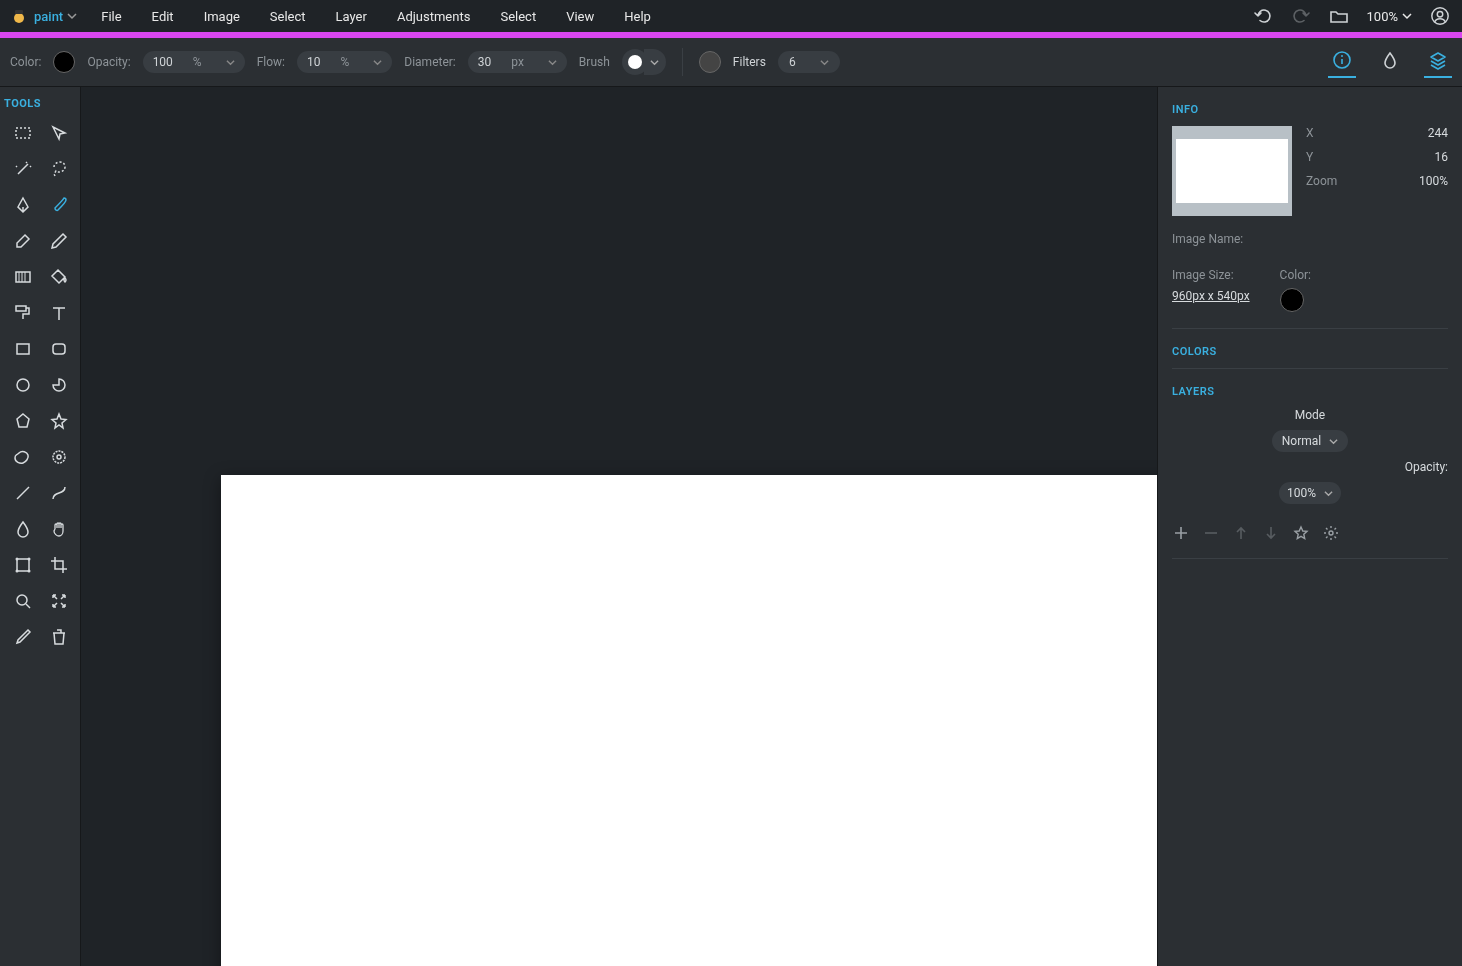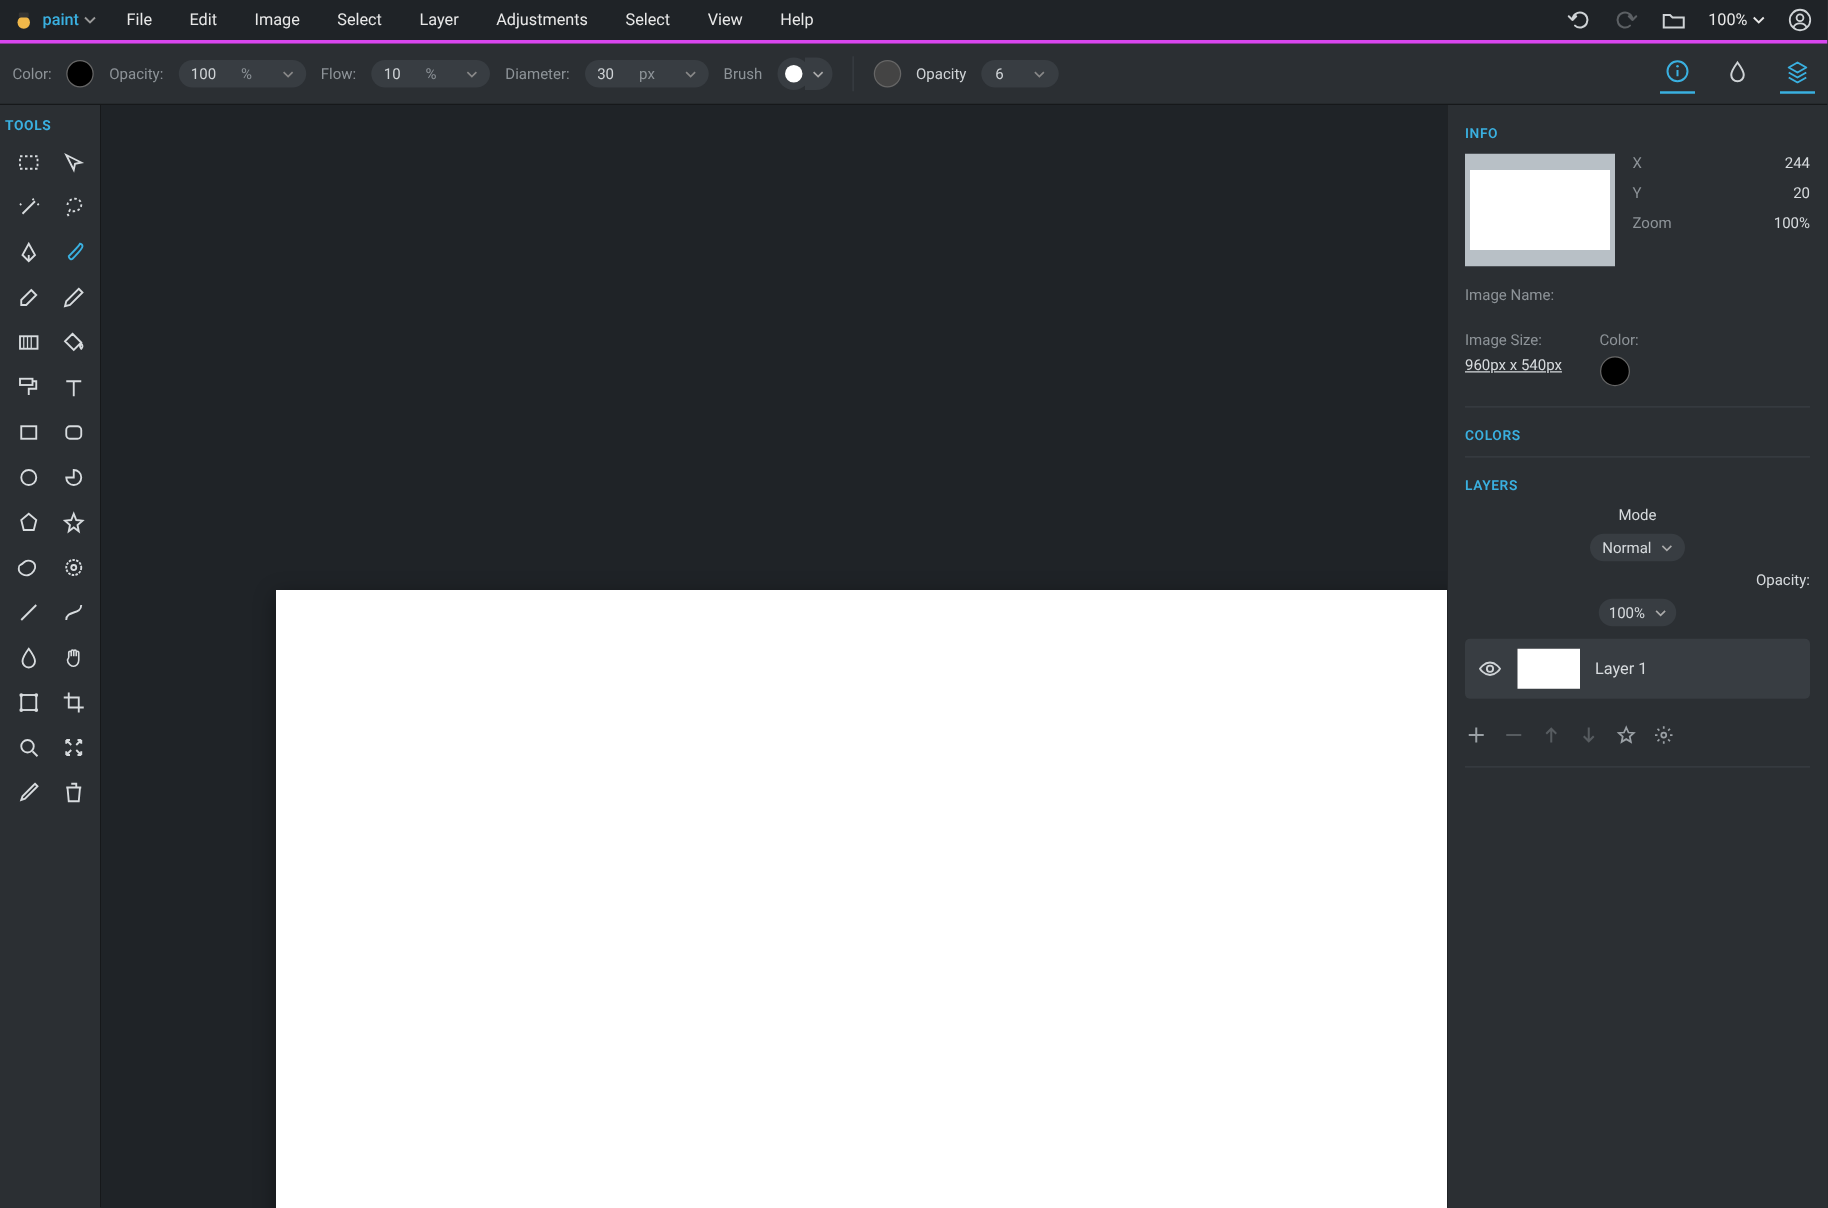--- a/index.html
+++ b/index.html
@@ -9,21 +9,21 @@
     --bg4:#3f454b;
     --text:#d7dbde;
     --muted:#8d9398;
     --accent:#3ab0e0;
     --border:#4a5056;
   }
   html,body{margin:0;padding:0;height:100%;background:var(--bg);color:var(--text);font-family:-apple-system,BlinkMacSystemFont,"Segoe UI",Roboto,sans-serif;font-size:13px;overflow:hidden;}
   svg{display:block;}
   
   
-  .titlebar{height:32px;background:var(--bg2);display:flex;align-items:center;padding:0 6px;border-bottom:3px solid #d946ef;}
+  .titlebar{height:32px;background:var(--bg2);display:flex;align-items:center;padding:0 6px;border-bottom:6px solid #d946ef;}
   .logo{width:18px;height:18px;margin:0 4px;display:flex;align-items:center;justify-content:center;}
   .app-name{color:var(--accent);font-weight:500;margin-left:2px;}
   .app-caret{margin:0 10px 0 4px;color:#999;}
   .menu-items{display:flex;gap:2px;}
   .menu-item{padding:4px 14px;border-radius:3px;color:#e8e8e8;cursor:pointer;}
   .titlebar-right{margin-left:auto;display:flex;align-items:center;gap:18px;padding-right:6px;}
   .ticon{width:20px;height:20px;color:#cfd3d6;display:flex;align-items:center;justify-content:center;}
   .zoom-display{display:flex;align-items:center;gap:4px;color:#e8e8e8;}
   
   
@@ -178,21 +178,21 @@
         <div class="swatch white" style="width:14px;height:14px;border:none;"></div>
       </div>
     <div class="brush-caret">
         <svg width="9" height="9" viewBox="0 0 10 10">
           <path d="M1 3l4 4 4-4" stroke="#aaa" stroke-width="1.5" fill="none"></path>
         </svg>
       </div>
   </div>
   <div class="opt-sep"></div>
   <div class="swatch darkgray"></div>
-  <span class="opt-label" style="color:#cfd3d6">Opacity</span>
+  <span class="opt-label" style="color:#cfd3d6">Filters</span>
   <div class="pill">
     <span>6</span>
     <span class="caret">
         <svg width="9" height="9" viewBox="0 0 10 10">
           <path d="M1 3l4 4 4-4" stroke="currentColor" stroke-width="1.5" fill="none"></path>
         </svg>
       </span>
   </div>
 
   <div class="options-right">
@@ -392,21 +392,21 @@
       <div class="thumbnail">
           <div class="thumbnail-inner"></div>
         </div>
       <div class="info-readouts">
         <div class="readout">
             <span>X</span>
             <span>244</span>
           </div>
         <div class="readout">
             <span>Y</span>
-            <span>20</span>
+            <span>16</span>
           </div>
         <div class="readout">
             <span>Zoom</span>
             <span>100%</span>
           </div>
       </div>
     </div>
     <div class="field-label">Image Name:</div>
     <div class="size-color-row">
       <div>
@@ -431,30 +431,20 @@
           </svg>
       </div>
       <span style="margin-left:auto">Opacity:</span>
       <div class="dropdown" style="padding:4px 8px">
         <span>100%</span>
         <svg width="9" height="9" viewBox="0 0 10 10">
             <path d="M1 3l4 4 4-4" stroke="#aaa" stroke-width="1.5" fill="none"></path>
           </svg>
       </div>
     </div>
-    <div class="layer-row">
-      <div>
-          <svg width="20" height="20" viewBox="0 0 20 20">
-            <path d="M2 10s3-5 8-5 8 5 8 5-3 5-8 5-8-5-8-5z" stroke="#cfd3d6" stroke-width="1.5" fill="none"></path>
-            <circle cx="10" cy="10" r="2.5" stroke="#cfd3d6" stroke-width="1.5" fill="none"></circle>
-          </svg>
-        </div>
-      <div class="layer-thumb"></div>
-      <span>Layer 1</span>
-    </div>
     <div class="layer-actions">
       <div class="la">
           <svg width="16" height="16" viewBox="0 0 16 16">
             <path d="M8 2v12M2 8h12" stroke="currentColor" stroke-width="1.6"></path>
           </svg>
         </div>
       <div class="la" style="opacity:.4">
           <svg width="16" height="16" viewBox="0 0 16 16">
             <path d="M2 8h12" stroke="currentColor" stroke-width="1.6"></path>
           </svg>

